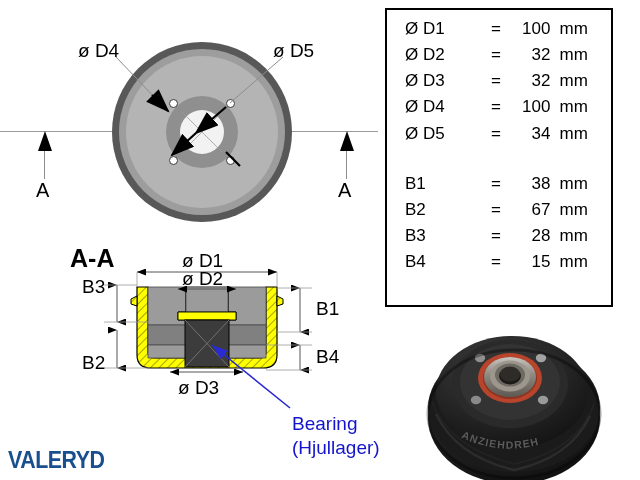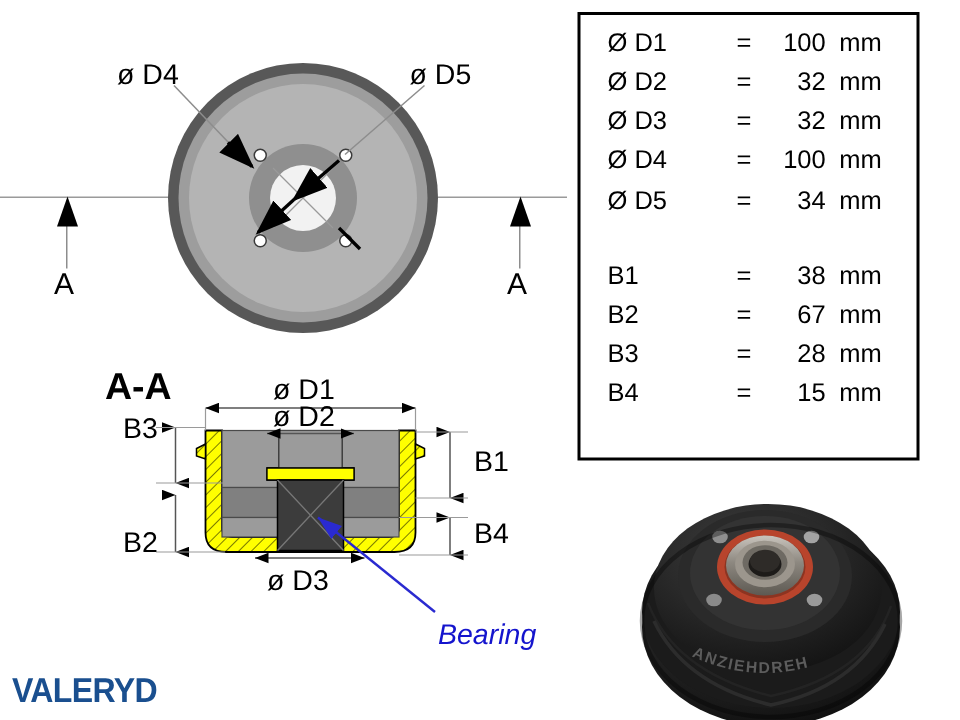--- a/index.html
+++ b/index.html
@@ -63,21 +63,21 @@
 
   .lead-txt{font-size:19px;white-space:nowrap;}
   svg.overlay{position:absolute;left:0;top:0;pointer-events:none;}
 
   
   #sec-title{left:70px;top:244px;font-size:25px;font-weight:bold;}
   .dimlabel{position:absolute;font-size:19px;white-space:nowrap;}
 
   
   #bearing-callout{left:292px;top:412px;color:#1414cd;font-size:19px;
-                   text-align:left;line-height:1.25;white-space:nowrap;font-style:italic;}
+                   text-align:left;line-height:1.25;white-space:nowrap;}
 
   
   #photo{left:410px;top:336px;width:210px;height:144px;}
 
   
   #logo{left:8px;top:447px;font-size:23px;font-weight:bold;color:#1a4f8f;
         letter-spacing:-0.5px;transform:scaleX(0.93);transform-origin:left center;}
 </style>
 </head>
 <body>
@@ -282,20 +282,21 @@
 <div class="abs dimlabel" style="left:182px;top:250px;">ø D1</div>
 <div class="abs dimlabel" style="left:182px;top:268px;">ø D2</div>
 <div class="abs dimlabel" style="left:178px;top:377px;">ø D3</div>
 <div class="abs dimlabel" style="left:316px;top:298px;">B1</div>
 <div class="abs dimlabel" style="left:82px;top:352px;">B2</div>
 <div class="abs dimlabel" style="left:82px;top:276px;">B3</div>
 <div class="abs dimlabel" style="left:316px;top:346px;">B4</div>
 
 <div class="abs" id="bearing-callout">
   <div>Bearing</div>
+  <div>(Hjullager)</div>
 </div>
 
 <svg class="abs" id="photo" viewBox="0 0 210 144">
   <defs>
     <radialGradient id="drumG" cx="42%" cy="30%" r="78%">
       <stop offset="0%" stop-color="#4a4a4a"></stop>
       <stop offset="55%" stop-color="#252525"></stop>
       <stop offset="100%" stop-color="#0c0c0c"></stop>
     </radialGradient>
     <radialGradient id="faceG" cx="40%" cy="28%" r="75%">

